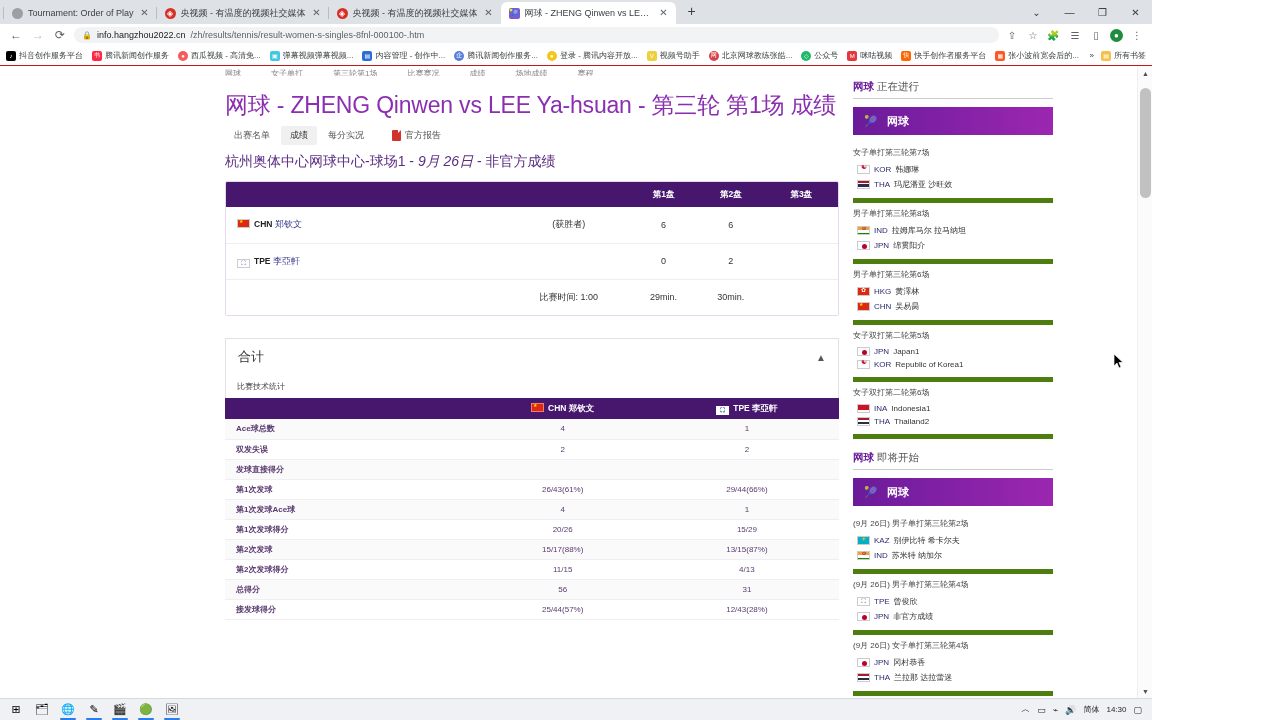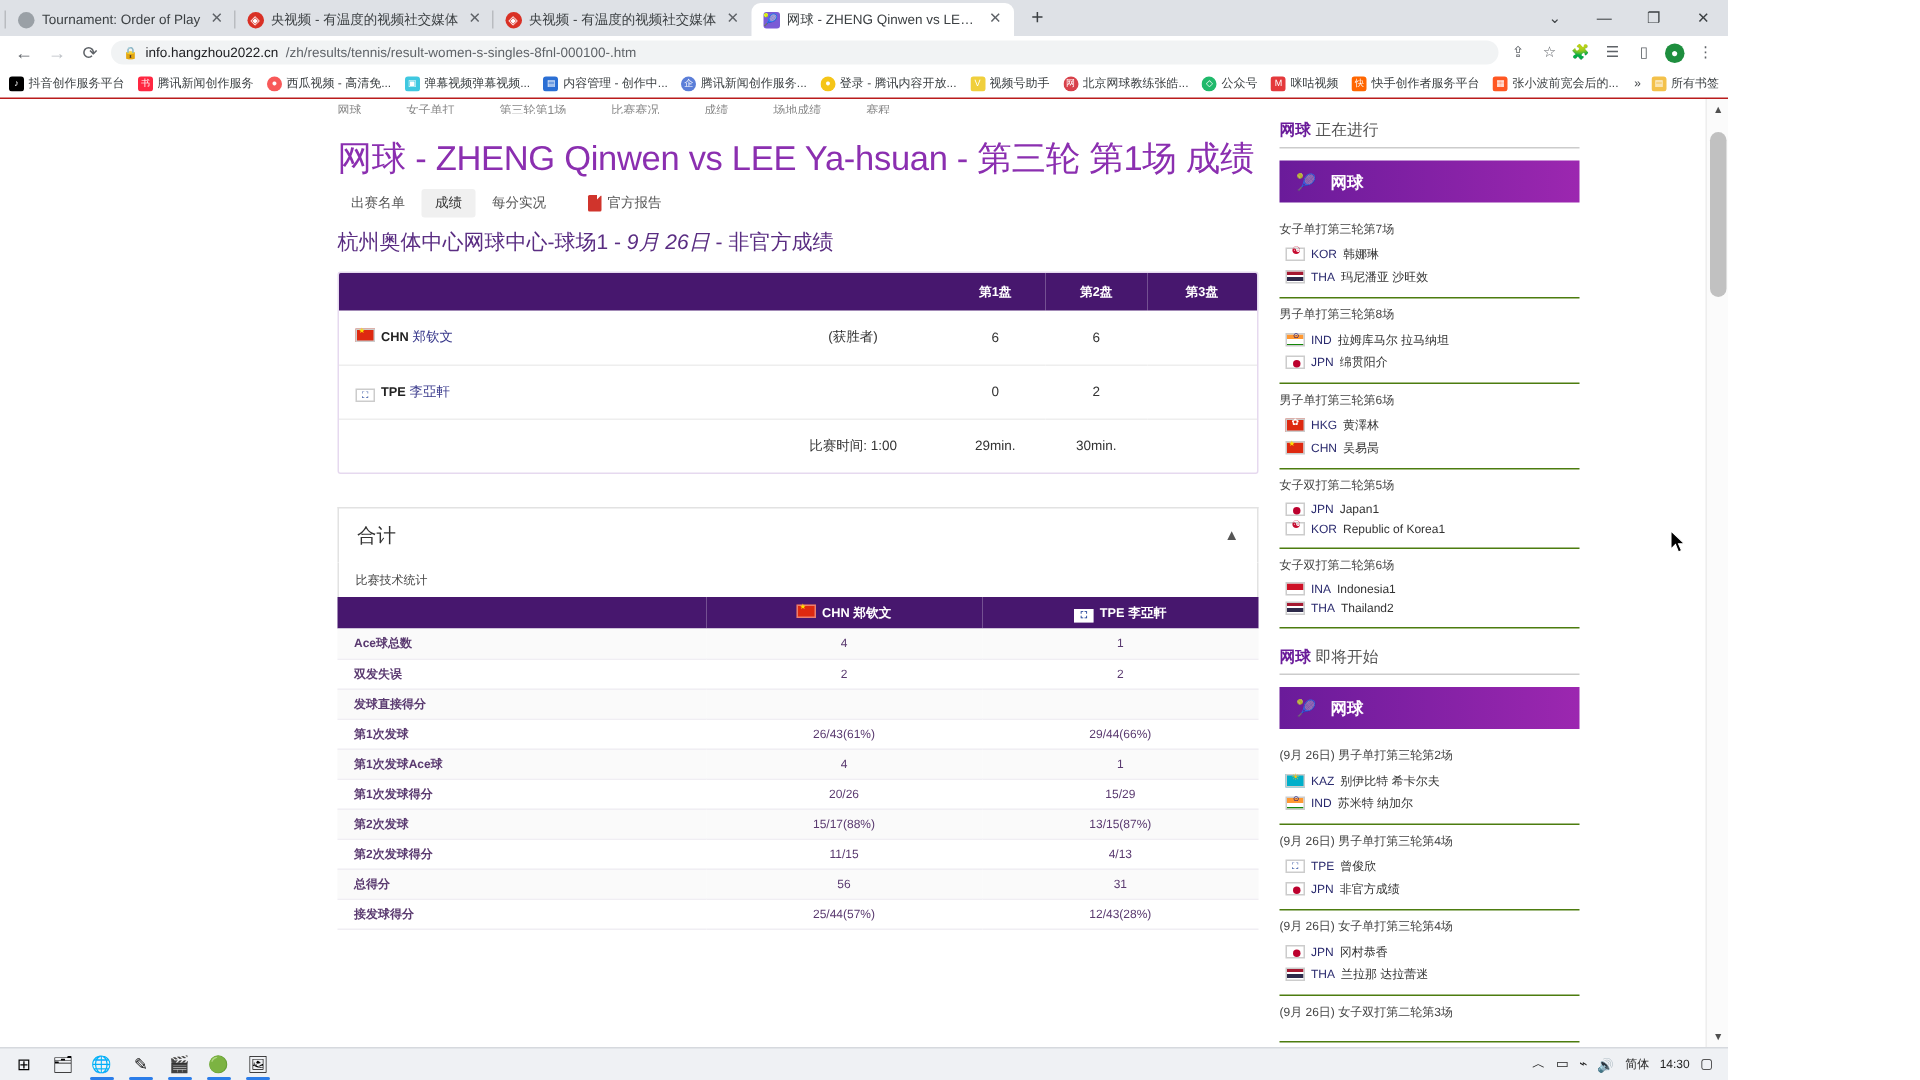--- a/index.html
+++ b/index.html
@@ -153,21 +153,21 @@
   
   .side-sec-title { font-size:10.5px; color:#333; border-bottom:1px solid #ccc; padding-bottom:4px; margin-bottom:8px; }
   .side-sec-title b { color:#6a1b9a; font-weight:bold; }
   .side-sec-title span { color:#555; }
   .sport-bar {
     background: linear-gradient(90deg,#6a1b9a,#9c27b0);
     height:28px; display:flex; align-items:center; gap:8px; padding: 0 10px; margin-bottom:7px;
   }
   .sport-ic { width:16px; height:16px; opacity:.7; display:flex; align-items:center; justify-content:center; font-size:11px; color:#fff; }
   .sport-name { color:#fff; font-size:11px; font-weight:bold; }
-  .evt { border-bottom:1px solid #4d7c0f; padding: 5px 0 6px 0; }
+  .evt { border-bottom:5px solid #4d7c0f; padding: 5px 0 6px 0; }
   .evt-title { font-size:8px; color:#444; margin-bottom:4px; }
   .evt-row { display:flex; align-items:center; gap:4px; padding: 2px 0 2px 4px; }
   .evt-row .flag { width:13px; height:9px; flex:none; display:inline-block; border:0.5px solid #ccc; }
   .evt-noc { font-size:8px; font-weight:normal; color:#2a2a6e; }
   .evt-name { font-size:8px; color:#333; }
 
   
   .scrollbar { width:15px; background:#fbfbfb; border-left:1px solid #eee; position:relative; }
   .scroll-thumb { position:absolute; left:2px; width:11px; border-radius:6px; background:#c1c1c1; }
   .scroll-arrow { position:absolute; left:0; width:15px; height:14px; font-size:7px; color:#505050; display:flex; align-items:center; justify-content:center; }

